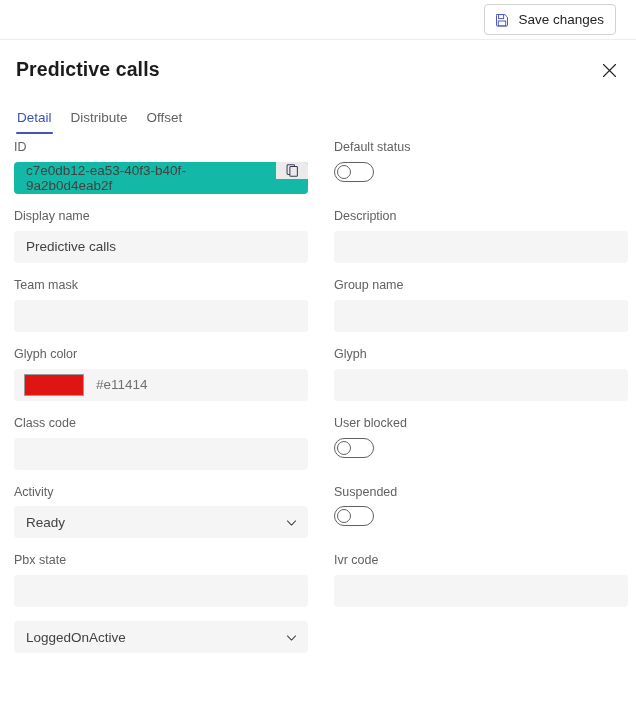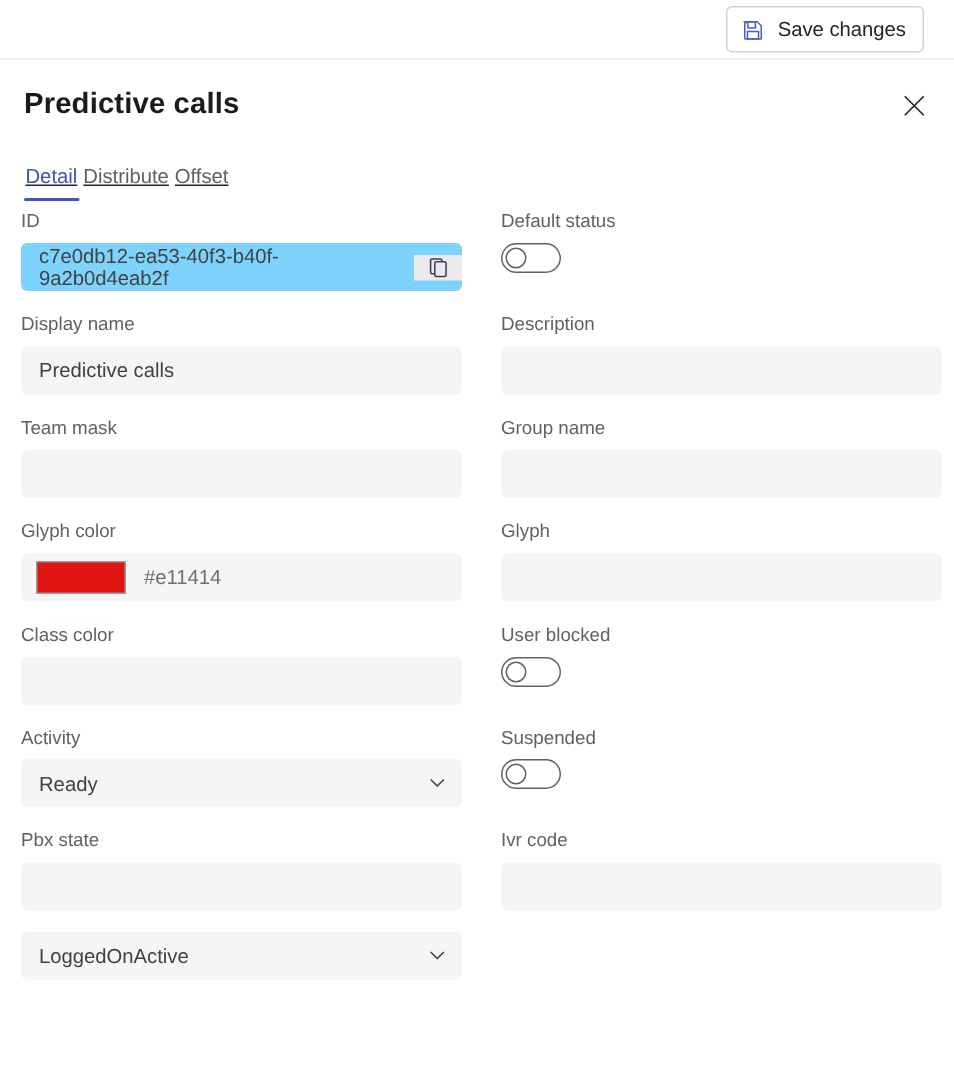--- a/index.html
+++ b/index.html
@@ -72,24 +72,23 @@
     border-radius: 4px;
     margin-top: -3px;
     margin-right: -2px;
   }
   .close-icon { display: block; width: 15px; height: 15px; }
 
   
   .tabs {
     display: flex;
     align-items: center;
-    gap: 2px;
+    gap: 17px;
     padding: 0 16px;
     margin-top: 21px;
-    text-decoration: underline;
   }
   .tab {
     position: relative;
     font-size: 13.5px;
     color: #616161;
     background: none;
     border: none;
     padding: 4px 1px 9px 1px;
     cursor: pointer;
     font-family: "Liberation Sans", sans-serif;
@@ -139,23 +138,23 @@
     font-family: "Liberation Sans", sans-serif;
     outline: none;
     display: flex;
     align-items: center;
   }
   input.input { line-height: 32px; }
 
   
   .input-group {
     display: flex;
-    align-items: center;
+    align-items: flex-start;
     width: 100%;
-    background: #7dd3fc;
+    background: #14b8a6;
     border-radius: 4px;
     overflow: hidden;
   }
   .input-group .input {
     flex: 1 1 auto;
     background: transparent;
     min-width: 0;
   }
   .icon-affix {
     flex: 0 0 auto;
@@ -317,21 +316,21 @@
       <span class="color-value">#e11414</span>
     </div>
   </div>
 
   <div class="field">
     <label class="field-label">Glyph</label>
     <input class="input" type="text" value="" style="">
   </div>
 
   <div class="field">
-    <label class="field-label">Class color</label>
+    <label class="field-label">Class code</label>
     <input class="input" type="text" value="" style="">
   </div>
 
   <div class="field">
     <label class="field-label">User blocked</label>
     <button class="toggle" data-checked="false">
       <span class="knob"></span>
     </button>
   </div>
 

